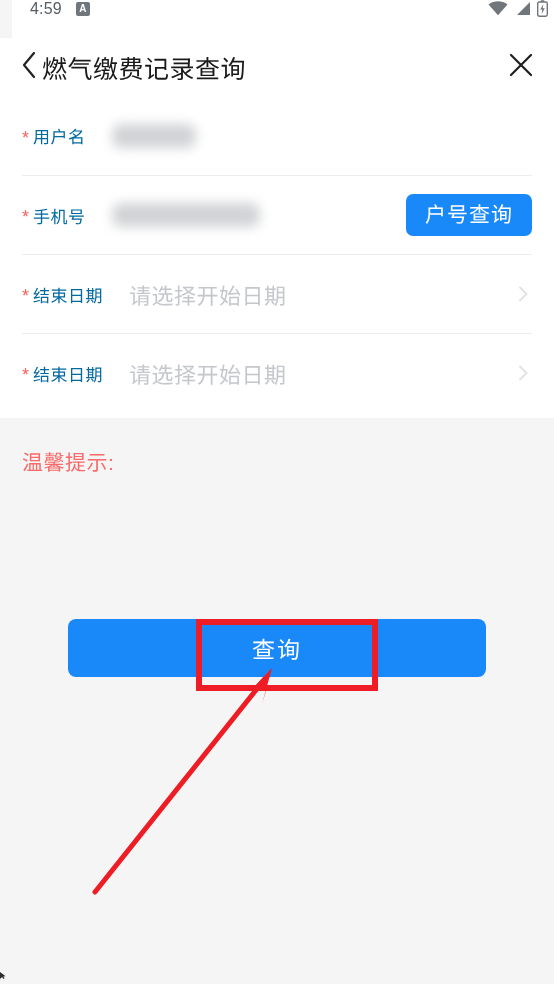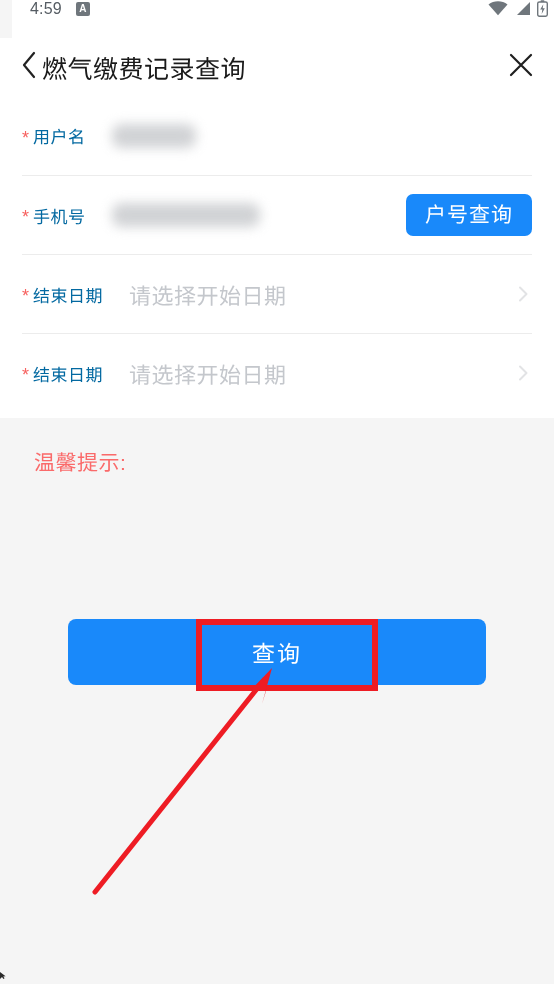--- a/index.html
+++ b/index.html
@@ -171,21 +171,21 @@
     margin-left: 6px;
     width: 18px; height: 18px;
     display: block;
   }
 
   
   .tips {
     position: absolute;
     left: 0; top: 418px;
     width: 554px;
-    padding: 28px 22px 0 34px;
+    padding: 28px 22px 0 22px;
     box-sizing: border-box;
   }
   .tips-title {
     font-size: 21px;
     color: #fa6a6a;
     letter-spacing: 0.5px;
     margin: 0 0 12px 0;
   }
   .tips-body {
     font-size: 21px;
@@ -193,21 +193,21 @@
     letter-spacing: 0.5px;
     margin: 0;
   }
 
   
   .submit-wrap {
     position: absolute;
     left: 68px;
     top: 619px;
     width: 418px;
-    height: 66px;
+    height: 58px;
   }
   .btn-submit {
     width: 100%;
     height: 100%;
     background: #1989fa;
     color: #ffffff;
     font-size: 23px;
     border: none;
     border-radius: 8px;
     letter-spacing: 2px;

